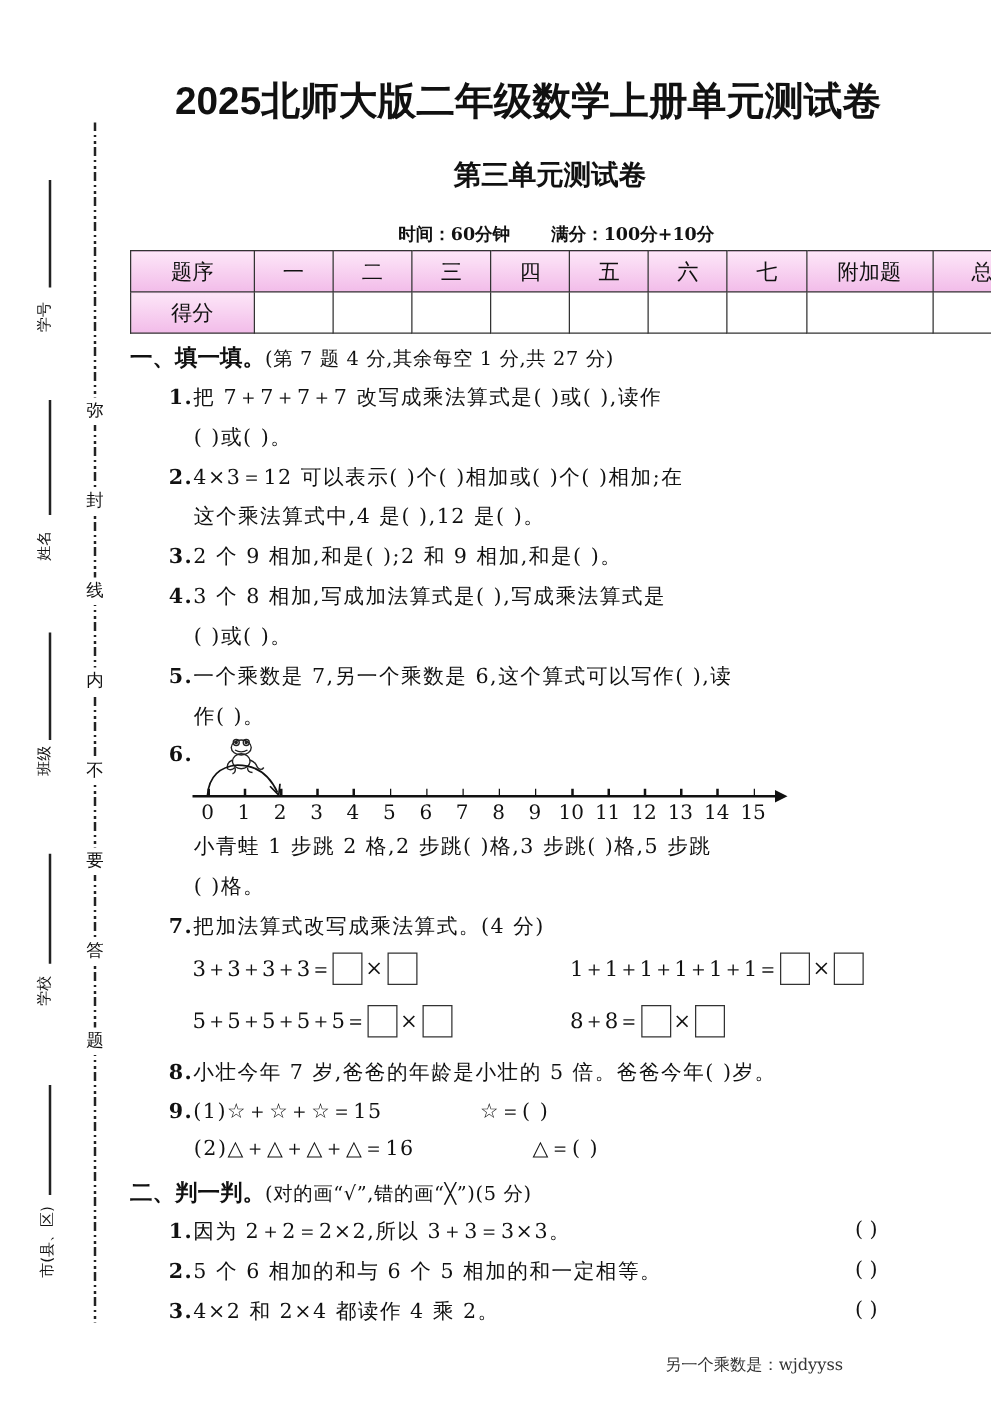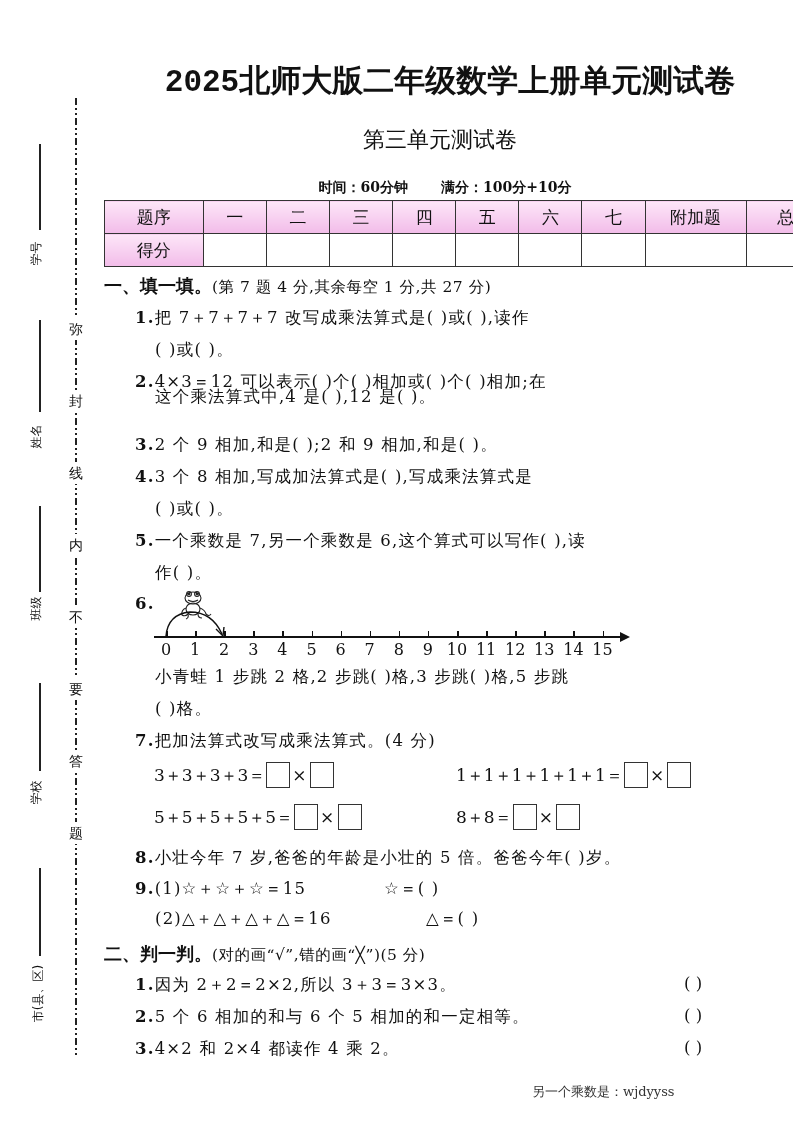--- a/index.html
+++ b/index.html
@@ -21,26 +21,26 @@
   }
   .field-line { position: absolute; left: 39px; width: 1.5px; background: #222; }
   .field-label {
     position: absolute; left: 24px; width: 24px;
     font-family: "DejaVu Sans", sans-serif; font-size: 12px; white-space: nowrap;
     transform: rotate(-90deg); transform-origin: center center; text-align: center;
   }
 
   
   .main-title {
-    position: absolute; left: 140px; top: 60px; width: 620px; text-align: center;
-    font-family: Liberation Mono, monospace; font-size: 31px; font-weight: bold; letter-spacing: 0px;
+    position: absolute; left: 140px; top: 60px; width: 620px; text-align: left;
+    font-family: Liberation Sans, sans-serif; font-size: 31px; font-weight: bold; letter-spacing: 0px;
   }
   .sub-title {
     position: absolute; left: 100px; top: 125px; width: 680px; text-align: center;
-    font-size: 22px; font-weight: normal;
+    font-size: 22px; font-weight: bold;
   }
   .exam-meta {
     position: absolute; left: 100px; top: 179px; width: 690px; text-align: center;
     font-size: 14px; font-weight: bold;
   }
   .exam-meta span { margin: 0 14px; }
 
   
   .score-table {
     position: absolute; left: 104px; top: 200px; width: 739px; height: 67px;
@@ -146,21 +146,21 @@
 </div>
 
 <div class="line" style="left:135px;top:307px">
   <span class="qnum">1.</span><span>把 7＋7＋7＋7 改写成乘法算式是(          )或(          ),读作</span>
 </div>
 <div class="line" style="left:155px;top:339px">(          )或(          )。</div>
 
 <div class="line" style="left:135px;top:371px">
   <span class="qnum">2.</span><span>4×3＝12 可以表示(     )个(     )相加或(     )个(     )相加;在</span>
 </div>
-<div class="line" style="left:155px;top:386px">这个乘法算式中,4 是(          ),12 是(      )。</div>
+<div class="line" style="left:155px;top:402px">这个乘法算式中,4 是(          ),12 是(      )。</div>
 
 <div class="line" style="left:135px;top:434px">
   <span class="qnum">3.</span><span>2 个 9 相加,和是(      );2 和 9 相加,和是(      )。</span>
 </div>
 
 <div class="line" style="left:135px;top:466px">
   <span class="qnum">4.</span><span>3 个 8 相加,写成加法算式是(              ),写成乘法算式是</span>
 </div>
 <div class="line" style="left:155px;top:498px">(          )或(          )。</div>
 

